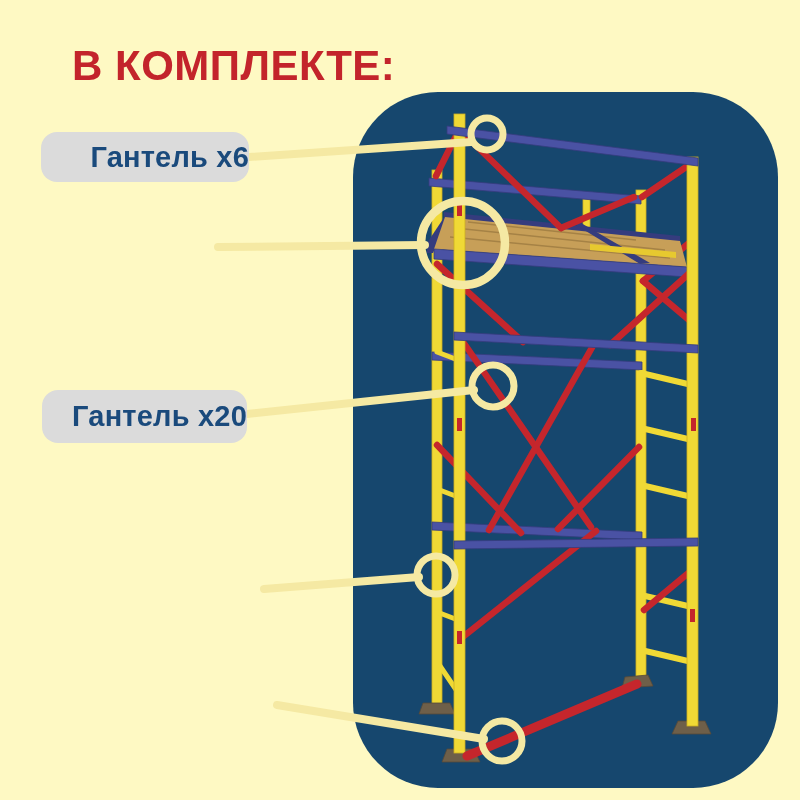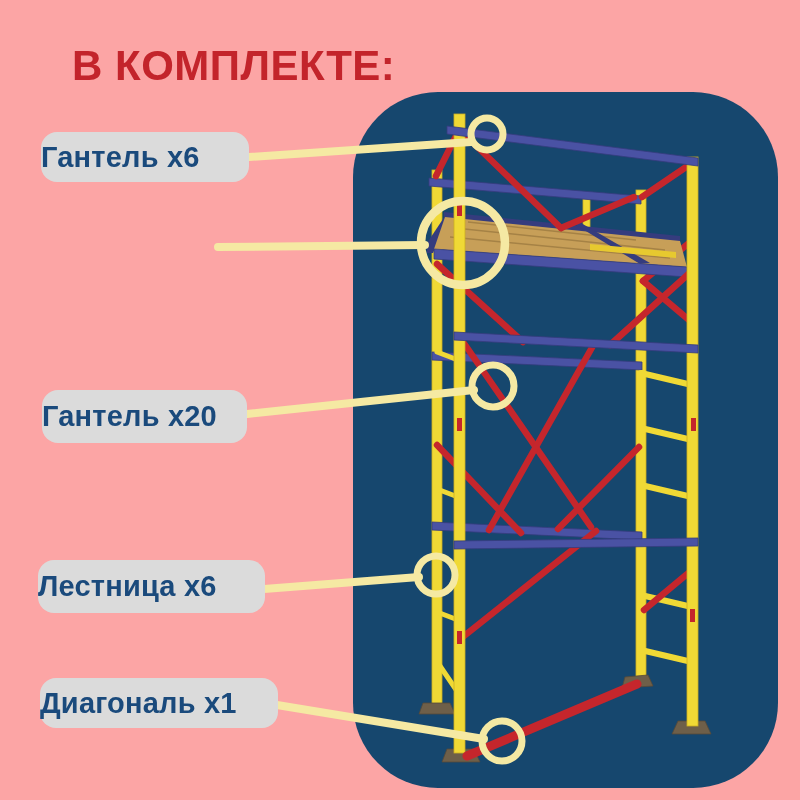--- a/index.html
+++ b/index.html
@@ -10,33 +10,33 @@
     --c-label_text:#1A4A7C;
     --c-scaffold_yellow:#F0D935;
     --c-scaffold_blue:#4A52A4;
     --c-scaffold_blue_dark:#353C7E;
     --c-scaffold_red:#C5262C;
     --c-wood:#C79F58;
     --c-foot:#6E5F49;
   }
   *{margin:0;padding:0;box-sizing:border-box;}
   body{background:#fff;font-family:"Liberation Sans", sans-serif;}
-  .stage{position:relative;width:800px;height:800px;background:#fca5a5;overflow:hidden;}
+  .stage{position:relative;width:800px;height:800px;background:#fef9c3;overflow:hidden;}
   .title{
     position:absolute;left:72px;top:42px;
     font-size:42px;font-weight:800;letter-spacing:.5px;
     color:var(--c-title_red,#C3242B);
   }
   .panel{
     position:absolute;left:353px;top:92px;width:425px;height:696px;
     background:var(--c-panel_navy,#16476E);border-radius:85px;
   }
   .overlay{position:absolute;left:0;top:0;width:800px;height:800px;}
   .label{
-    position:absolute;display:flex;align-items:center;justify-content:flex-start;
+    position:absolute;display:flex;align-items:center;justify-content:flex-end;
     background:var(--c-label_bg,#DBDBDB);border-radius:16px;
     color:var(--c-label_text,#1A4A7C);font-size:29px;font-weight:700;letter-spacing:.2px;
   }
   .lb1{left:41px;top:132px;width:208px;height:50px;}
   .lb2{left:40px;top:212px;width:178px;height:50px;}
   .lb3{left:42px;top:390px;width:205px;height:53px;}
   .lb4{left:38px;top:560px;width:227px;height:53px;}
   .lb5{left:40px;top:678px;width:238px;height:50px;}
   
   .py{fill:var(--c-scaffold_yellow,#F0D935);stroke:#CDB021;stroke-width:.8;}
@@ -156,20 +156,14 @@
       <circle class="ring" cx="502" cy="741" r="20" stroke-width="7"></circle>
     </g>
   </svg>
 
   <div class="label lb1">
       <span>Гантель x6</span>
     </div>
   <div class="label lb3">
       <span>Гантель x20</span>
     </div>
-  <div class="label lb4">
-      <span>Лестница x6</span>
-    </div>
-  <div class="label lb5">
-      <span>Диагональ x1</span>
-    </div>
 
 </div>
 
 </body></html>

